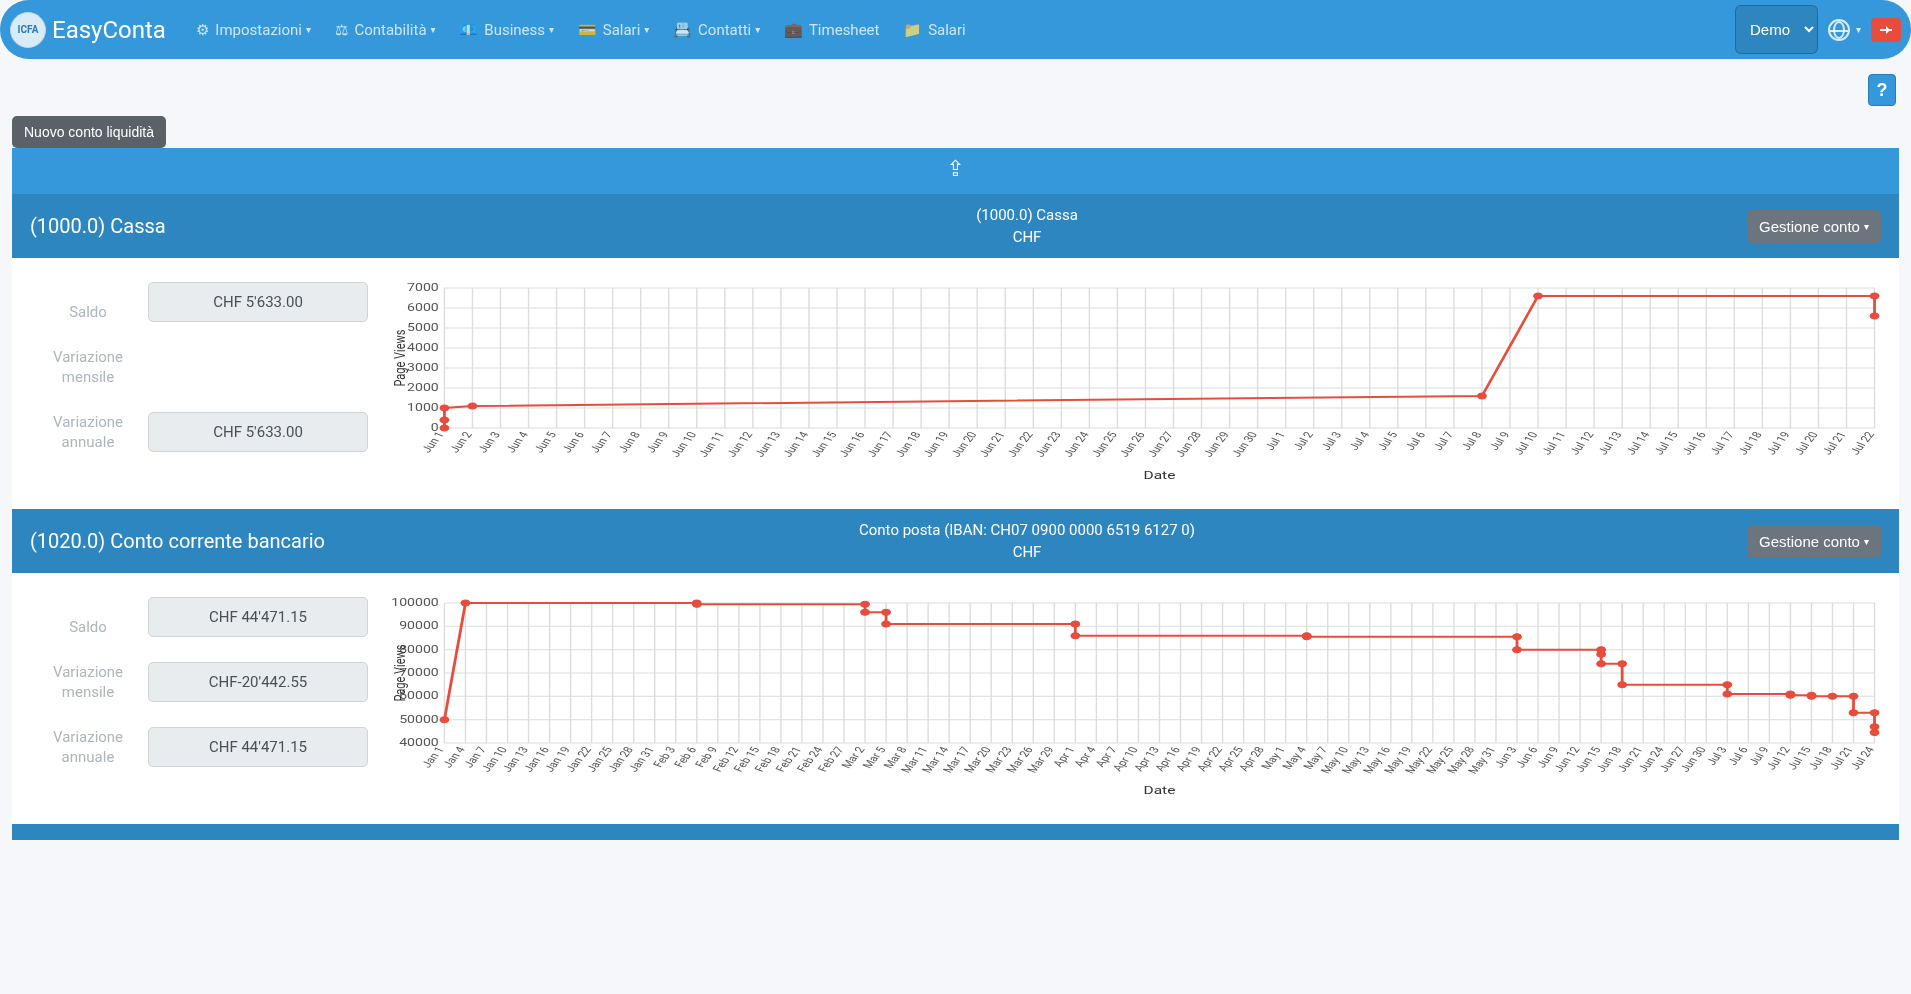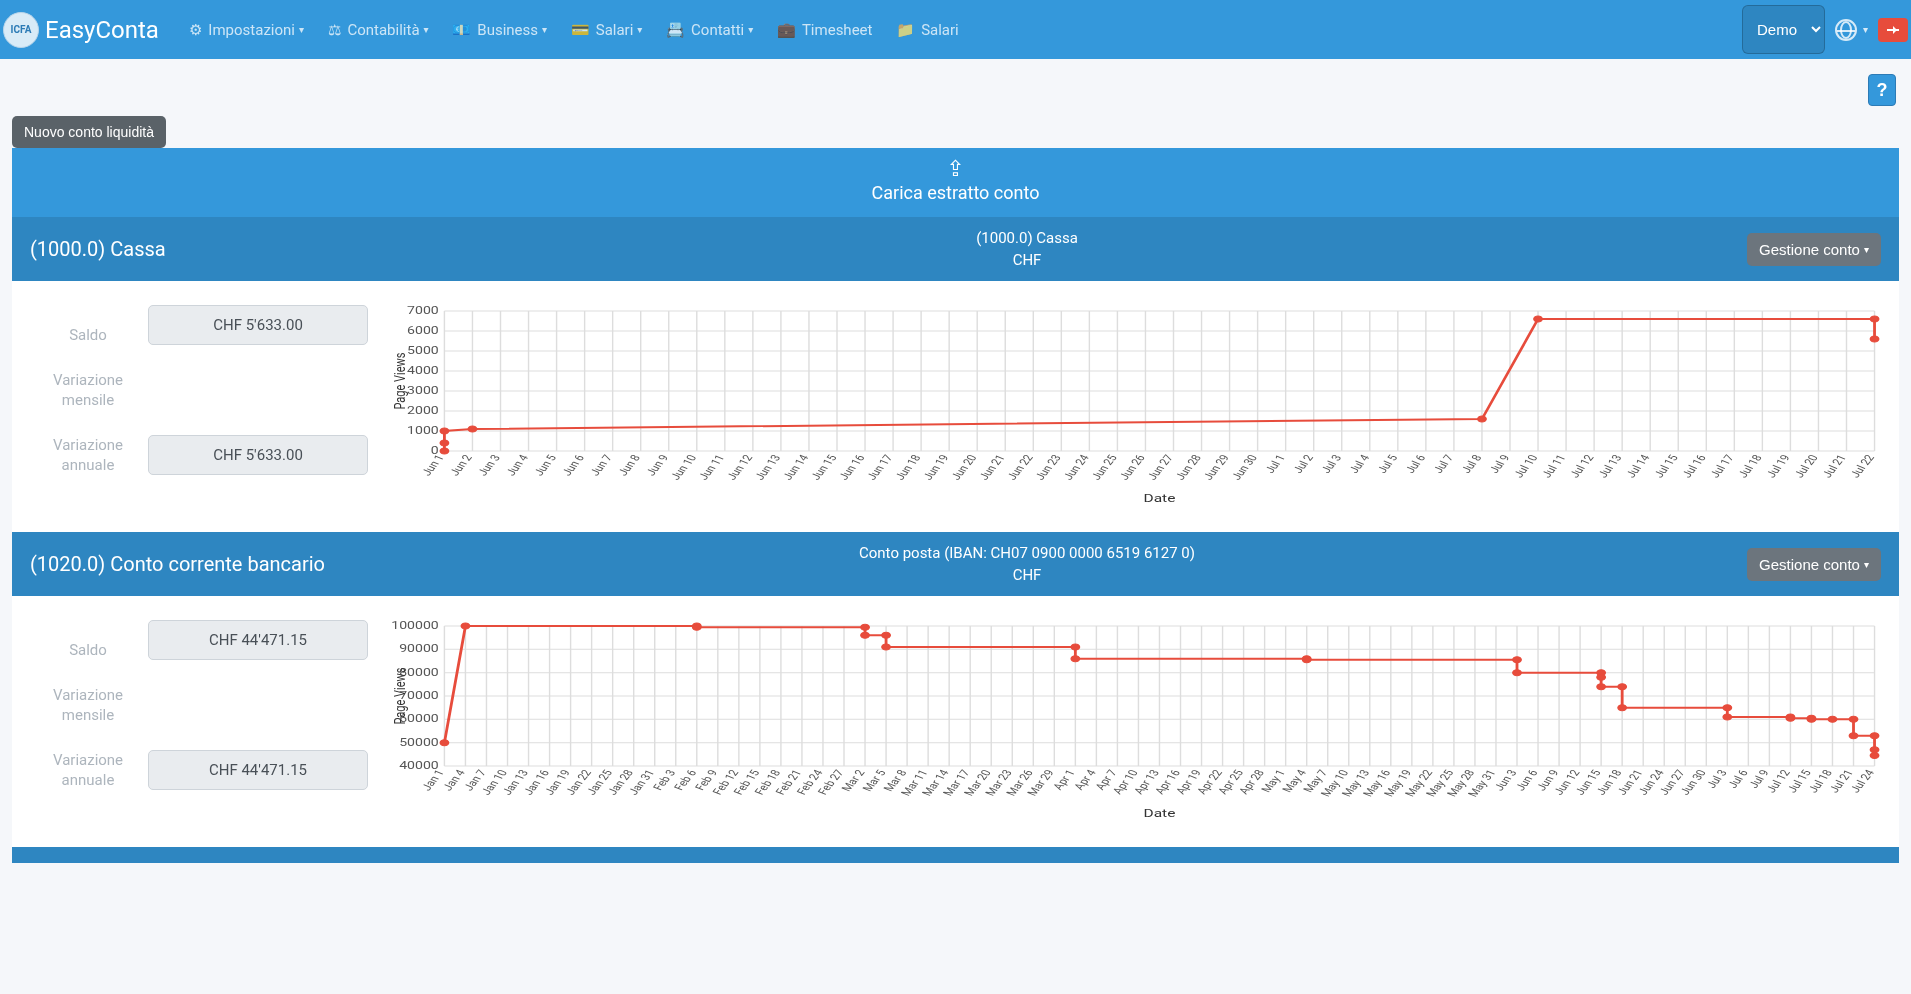--- a/index.html
+++ b/index.html
@@ -1,19 +1,19 @@
 <!DOCTYPE html>
 <html><head>
 <meta charset="utf-8">
 <style>
   * { box-sizing: border-box; margin: 0; padding: 0; }
   body { font-family: -apple-system, BlinkMacSystemFont, "Segoe UI", Roboto, sans-serif; background: #f5f7fa; color: #333; font-size: 14px; }
 
   
-  .navbar { background: #3498db; display: flex; align-items: center; padding: 8px 3px; color: #fff; height: 59px; }
+  .navbar { background: #3498db; display: flex; align-items: center; padding: 8px 10px; color: #fff; height: 59px; border-radius: 29px; }
   .navbar-brand { display: flex; align-items: center; font-size: 24px; font-weight: 400; margin-right: 20px; }
   .logo-circle { width: 36px; height: 36px; border-radius: 50%; background: #d9ebf7; display: flex; align-items: center; justify-content: center; color: #2c7bb6; font-size: 10px; font-weight: bold; margin-right: 6px; border:1px solid #b8d5ea;}
   .nav-menu { display: flex; flex: 1; gap: 4px; }
   .nav-item { display: flex; align-items: center; padding: 6px 10px; color: rgba(255,255,255,0.75); cursor: pointer; font-size: 15px; border-radius:4px; }
   .nav-item .icon { margin-right: 6px; font-size: 15px; }
   .nav-item .caret { margin-left: 4px; font-size: 10px; }
   .nav-right { display: flex; align-items: center; gap: 10px; }
   .demo-select { background: #2e86c1; border: 1px solid rgba(0,0,0,0.2); color: #fff; padding: 4px 10px; border-radius: 6px; font-size: 15px; height: 49px;}
   .globe-icon { width: 22px; height: 22px; border: 2px solid rgba(255,255,255,0.8); border-radius: 50%; position: relative; cursor:pointer;}
   .globe-icon::before { content: ""; position: absolute; left: 50%; top: 0; bottom: 0; width: 8px; border: 2px solid rgba(255,255,255,0.8); border-radius: 50%; transform: translateX(-50%); }
@@ -113,21 +113,20 @@
 
 <div class="help-row">
   <button class="help-btn">?</button>
 </div>
 
 <div class="page">
   <button class="btn-dark">Nuovo conto liquidità</button>
 
   <div class="upload-bar">
     <div class="upload-icon">⇪</div>
-    <div class="upload-text">Carica estratto conto</div>
   </div>
 
   
   <div class="account-header">
     <div class="account-name">(1000.0) Cassa</div>
     <div class="account-center">
       <div>(1000.0) Cassa</div>
       <div class="sub">CHF</div>
     </div>
     <button class="btn-grey">
@@ -299,20 +298,21 @@
       </button>
   </div>
   <div class="account-body">
     <div class="stats">
       <div class="stat-row">
         <div class="stat-label">Saldo</div>
         <div class="stat-value">CHF 44'471.15</div>
       </div>
       <div class="stat-row">
         <div class="stat-label">Variazione mensile</div>
+        <div class="stat-value">CHF-20'442.55</div>
       </div>
       <div class="stat-row">
         <div class="stat-label">Variazione annuale</div>
         <div class="stat-value">CHF 44'471.15</div>
       </div>
     </div>
     <div class="chart-area">
       <svg class="chart" id="chart-1" viewBox="0 0 1060 200" preserveAspectRatio="none">
           <line x1="40" y1="146" x2="1054" y2="146" stroke="#ddd"></line>
           <text x="36" y="149" text-anchor="end" class="axis-label-y">40000</text>

